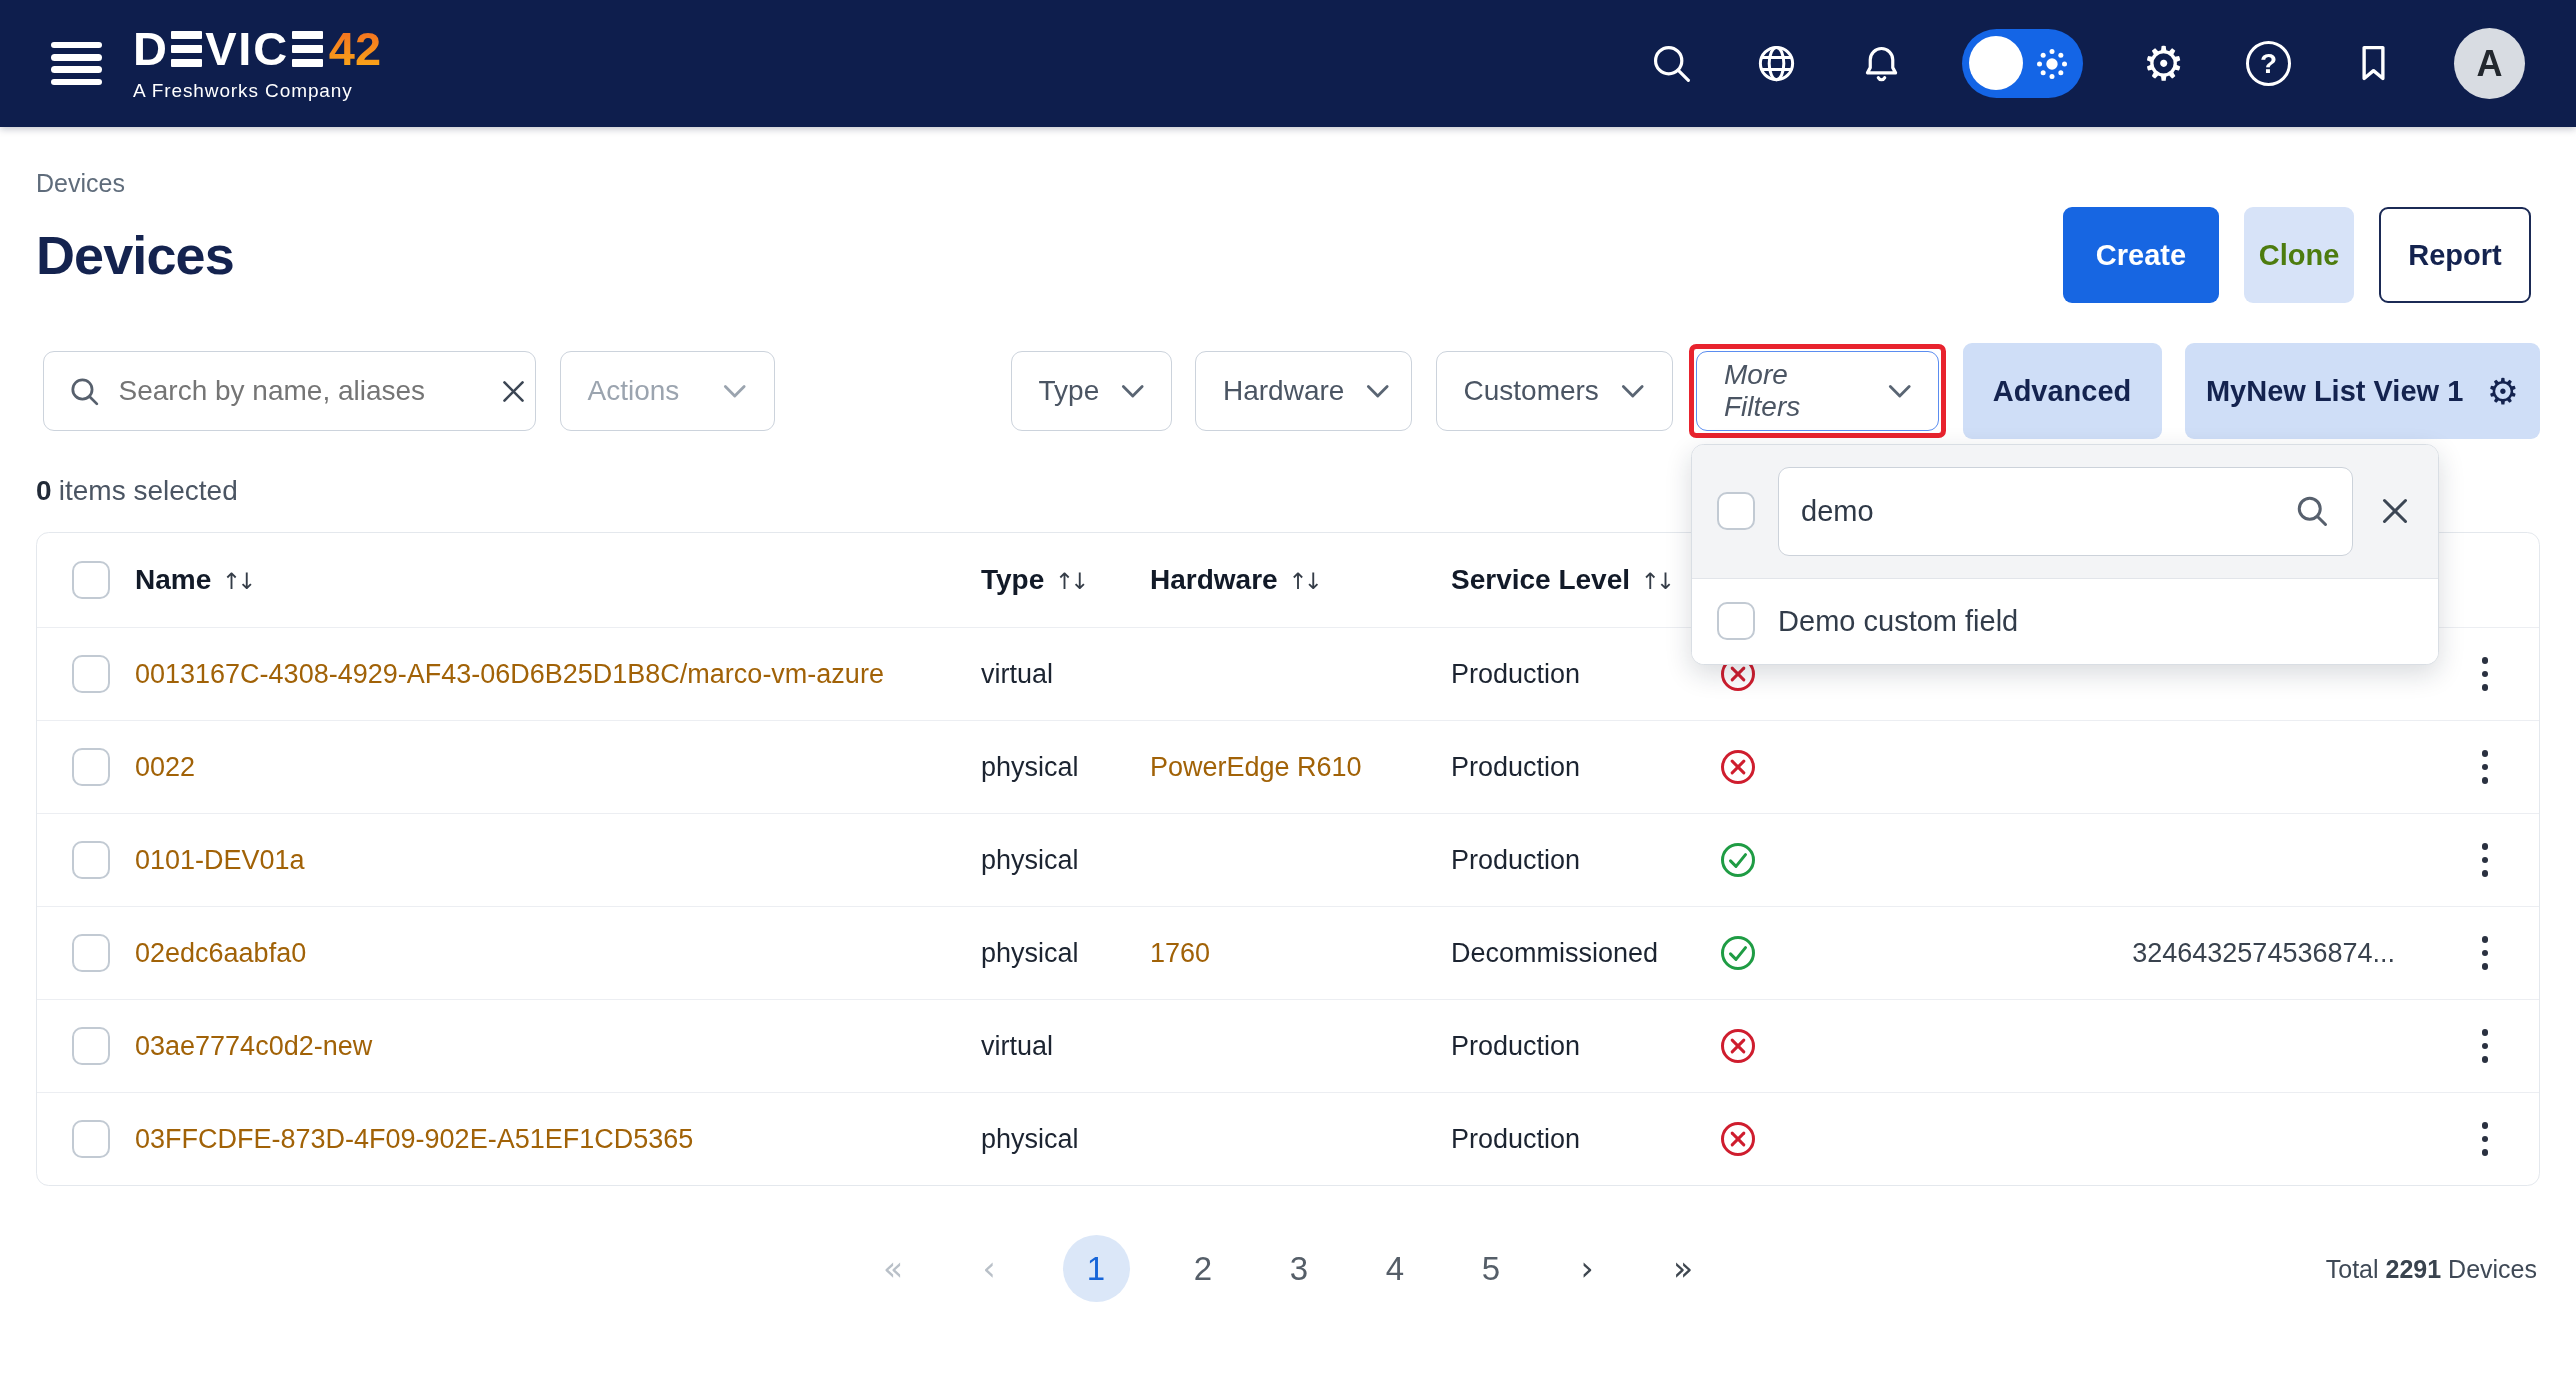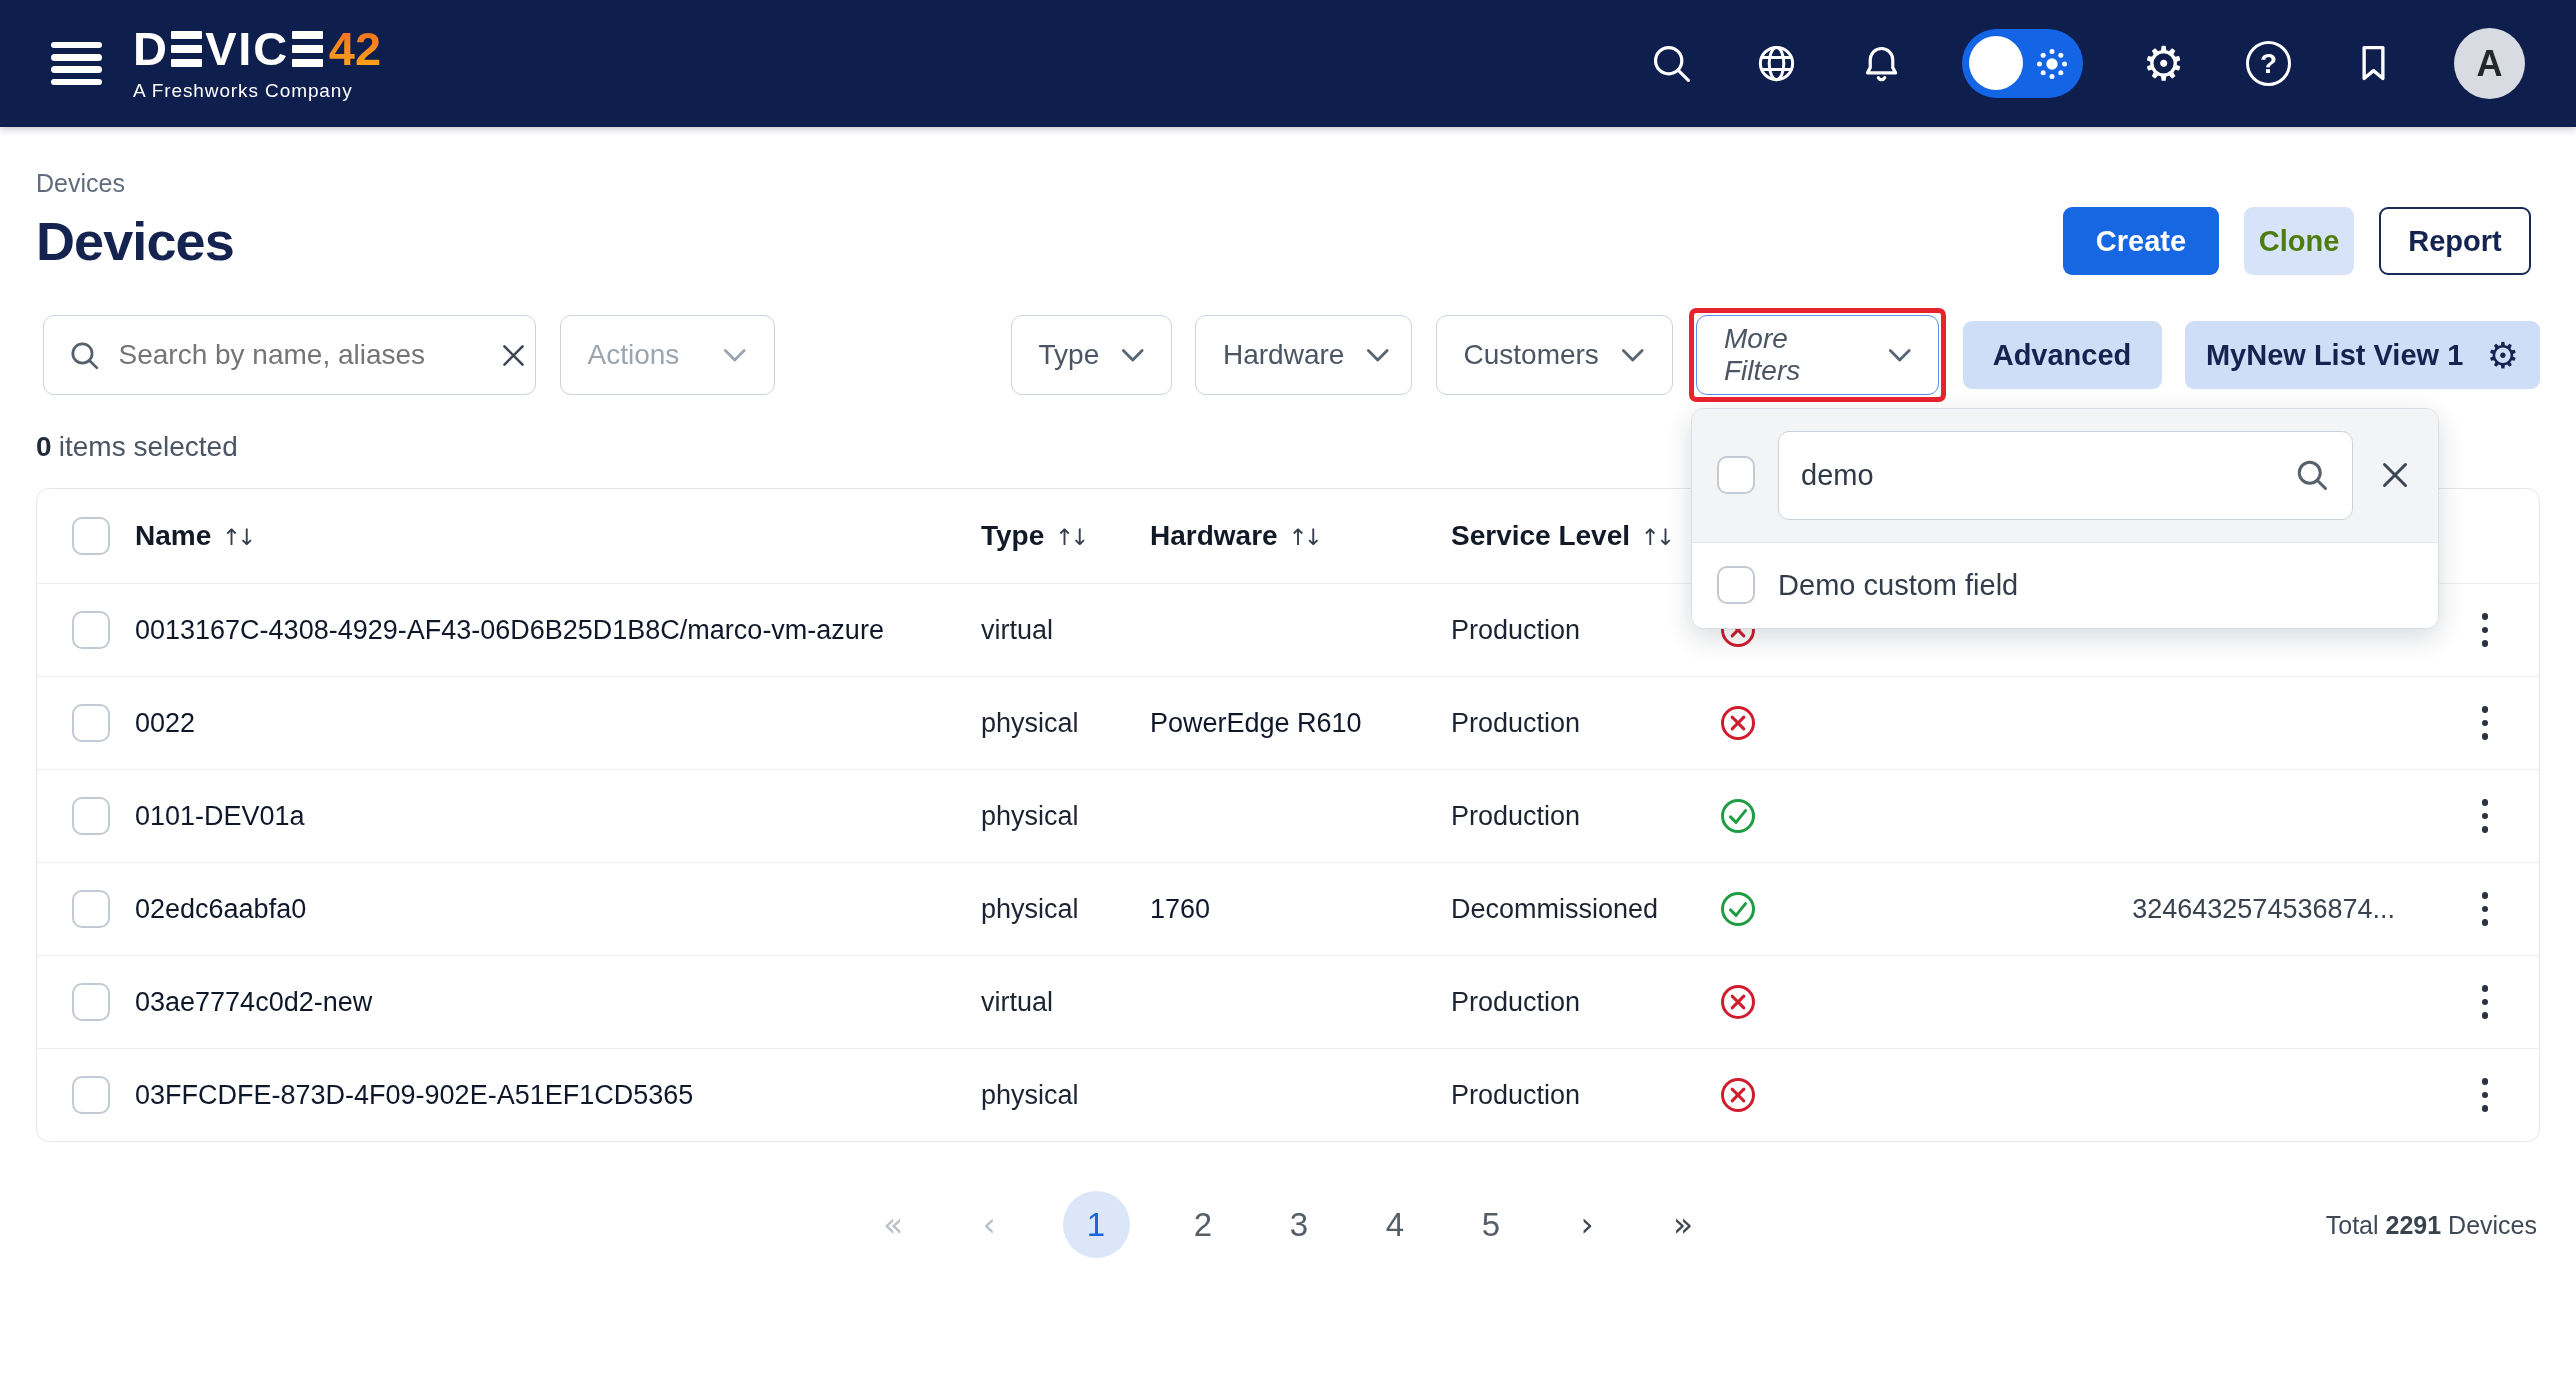--- a/index.html
+++ b/index.html
@@ -25,21 +25,21 @@
   .toggle .knob { position:absolute; left:7.2px; top:7.2px; width:54px; height:54px; background:#fff; border-radius:50%; }
   .toggle svg { position:absolute; right:11px; top:14.5px; width:40px; height:40px; }
   .avatar { width:71px; height:71px; border-radius:50%; background:#d8dce2; color:#23282e; font-size:36px; font-weight:bold; display:flex; align-items:center; justify-content:center; cursor:pointer; }
 
   
   .content { padding:0 36px; }
   .breadcrumb { margin-top:42px; font-size:25px; color:#5f6c7b; }
   .title-row { margin-top:9px; display:flex; align-items:center; }
   .page-title { font-size:54px; font-weight:bold; color:#14234f; letter-spacing:-0.9px; }
   .title-btns { margin-left:auto; display:flex; gap:25px; padding-right:9px; }
-  .btn { height:68px; border-radius:9px; font-size:29px; font-weight:bold; display:flex; align-items:center; justify-content:center; cursor:pointer; border:none; font-family:inherit; }
+  .btn { height:96px; border-radius:9px; font-size:29px; font-weight:bold; display:flex; align-items:center; justify-content:center; cursor:pointer; border:none; font-family:inherit; }
   .btn-create { width:156px; background:#1766e2; color:#fff; }
   .btn-clone { width:110px; background:#d7e3f8; color:#4d7c0f; }
   .btn-report { width:152px; background:#fff; color:#14234f; border:2.7px solid #1b2a55; }
 
   
   .filter-row { margin-top:40px; display:flex; align-items:center; gap:23.5px; position:relative; z-index:60; }
   .search-box { width:493px; height:80px; border:1.8px solid #ccd3dc; border-radius:11px; display:flex; align-items:center; padding:0 23.5px; gap:18px; background:#fff;margin-left:7px; }
   .search-box input { border:none; outline:none; flex:1; font-size:28px; color:#3c4654; font-family:inherit; background:transparent; }
   .chip { height:80px; border:1.8px solid #ccd3dc; border-radius:11px; background:#fff; display:flex; align-items:center; justify-content:space-between; padding:0 27px; font-size:28px; color:#4b5563; cursor:pointer; }
   .chip-actions { width:215px; color:#9ba4af; }
@@ -66,21 +66,21 @@
   .sel-line { margin-top:36px; font-size:28px; color:#4b5563; }
   .sel-line b { color:#222b38; margin-right:7.2px; }
 
   
   .card { margin-top:25px; border:1.8px solid #e4e8ed; border-radius:12.7px; background:#fff; }
   .t-head, .t-row { display:grid; grid-template-columns:98px 846px 169px 301px 267px 81px 632px 1fr; align-items:center; }
   .t-head { height:94px; font-weight:bold; font-size:28px; color:#121a28; }
   .t-row { height:93px; border-top:1.8px solid #eceef2; font-size:27px; }
   .cb-cell { display:flex; justify-content:flex-end; padding-right:25px; }
   .sort { font-family:"DejaVu Sans", sans-serif; font-size:22.6px; color:#353d48; letter-spacing:-3.6px; margin-left:11px; font-weight:normal; }
-  .link { color:#0f172a; cursor:pointer; text-decoration:none; }
+  .link { color:#a16207; cursor:pointer; text-decoration:none; }
   .cell-extra { text-align:right; padding-right:36px; color:#39424e; }
   .kebab { display:flex; flex-direction:column; gap:7.2px; align-items:center; justify-self:center; cursor:pointer; padding:9px; }
   .kebab i { width:6.3px; height:6.3px; border-radius:50%; background:#2a3140; }
   .status-cell { display:flex; align-items:center; }
   .status-cell svg { width:40px; height:40px; }
 
   
   .pag-row { margin-top:42px; position:relative; height:81px; display:flex; align-items:center; justify-content:center; gap:51px; }
   .pg { font-size:33px; color:#555e68; cursor:pointer; min-width:45px; text-align:center; font-family:"DejaVu Sans", sans-serif; }
   .pg.page-num { font-family:"Liberation Sans", sans-serif; }

